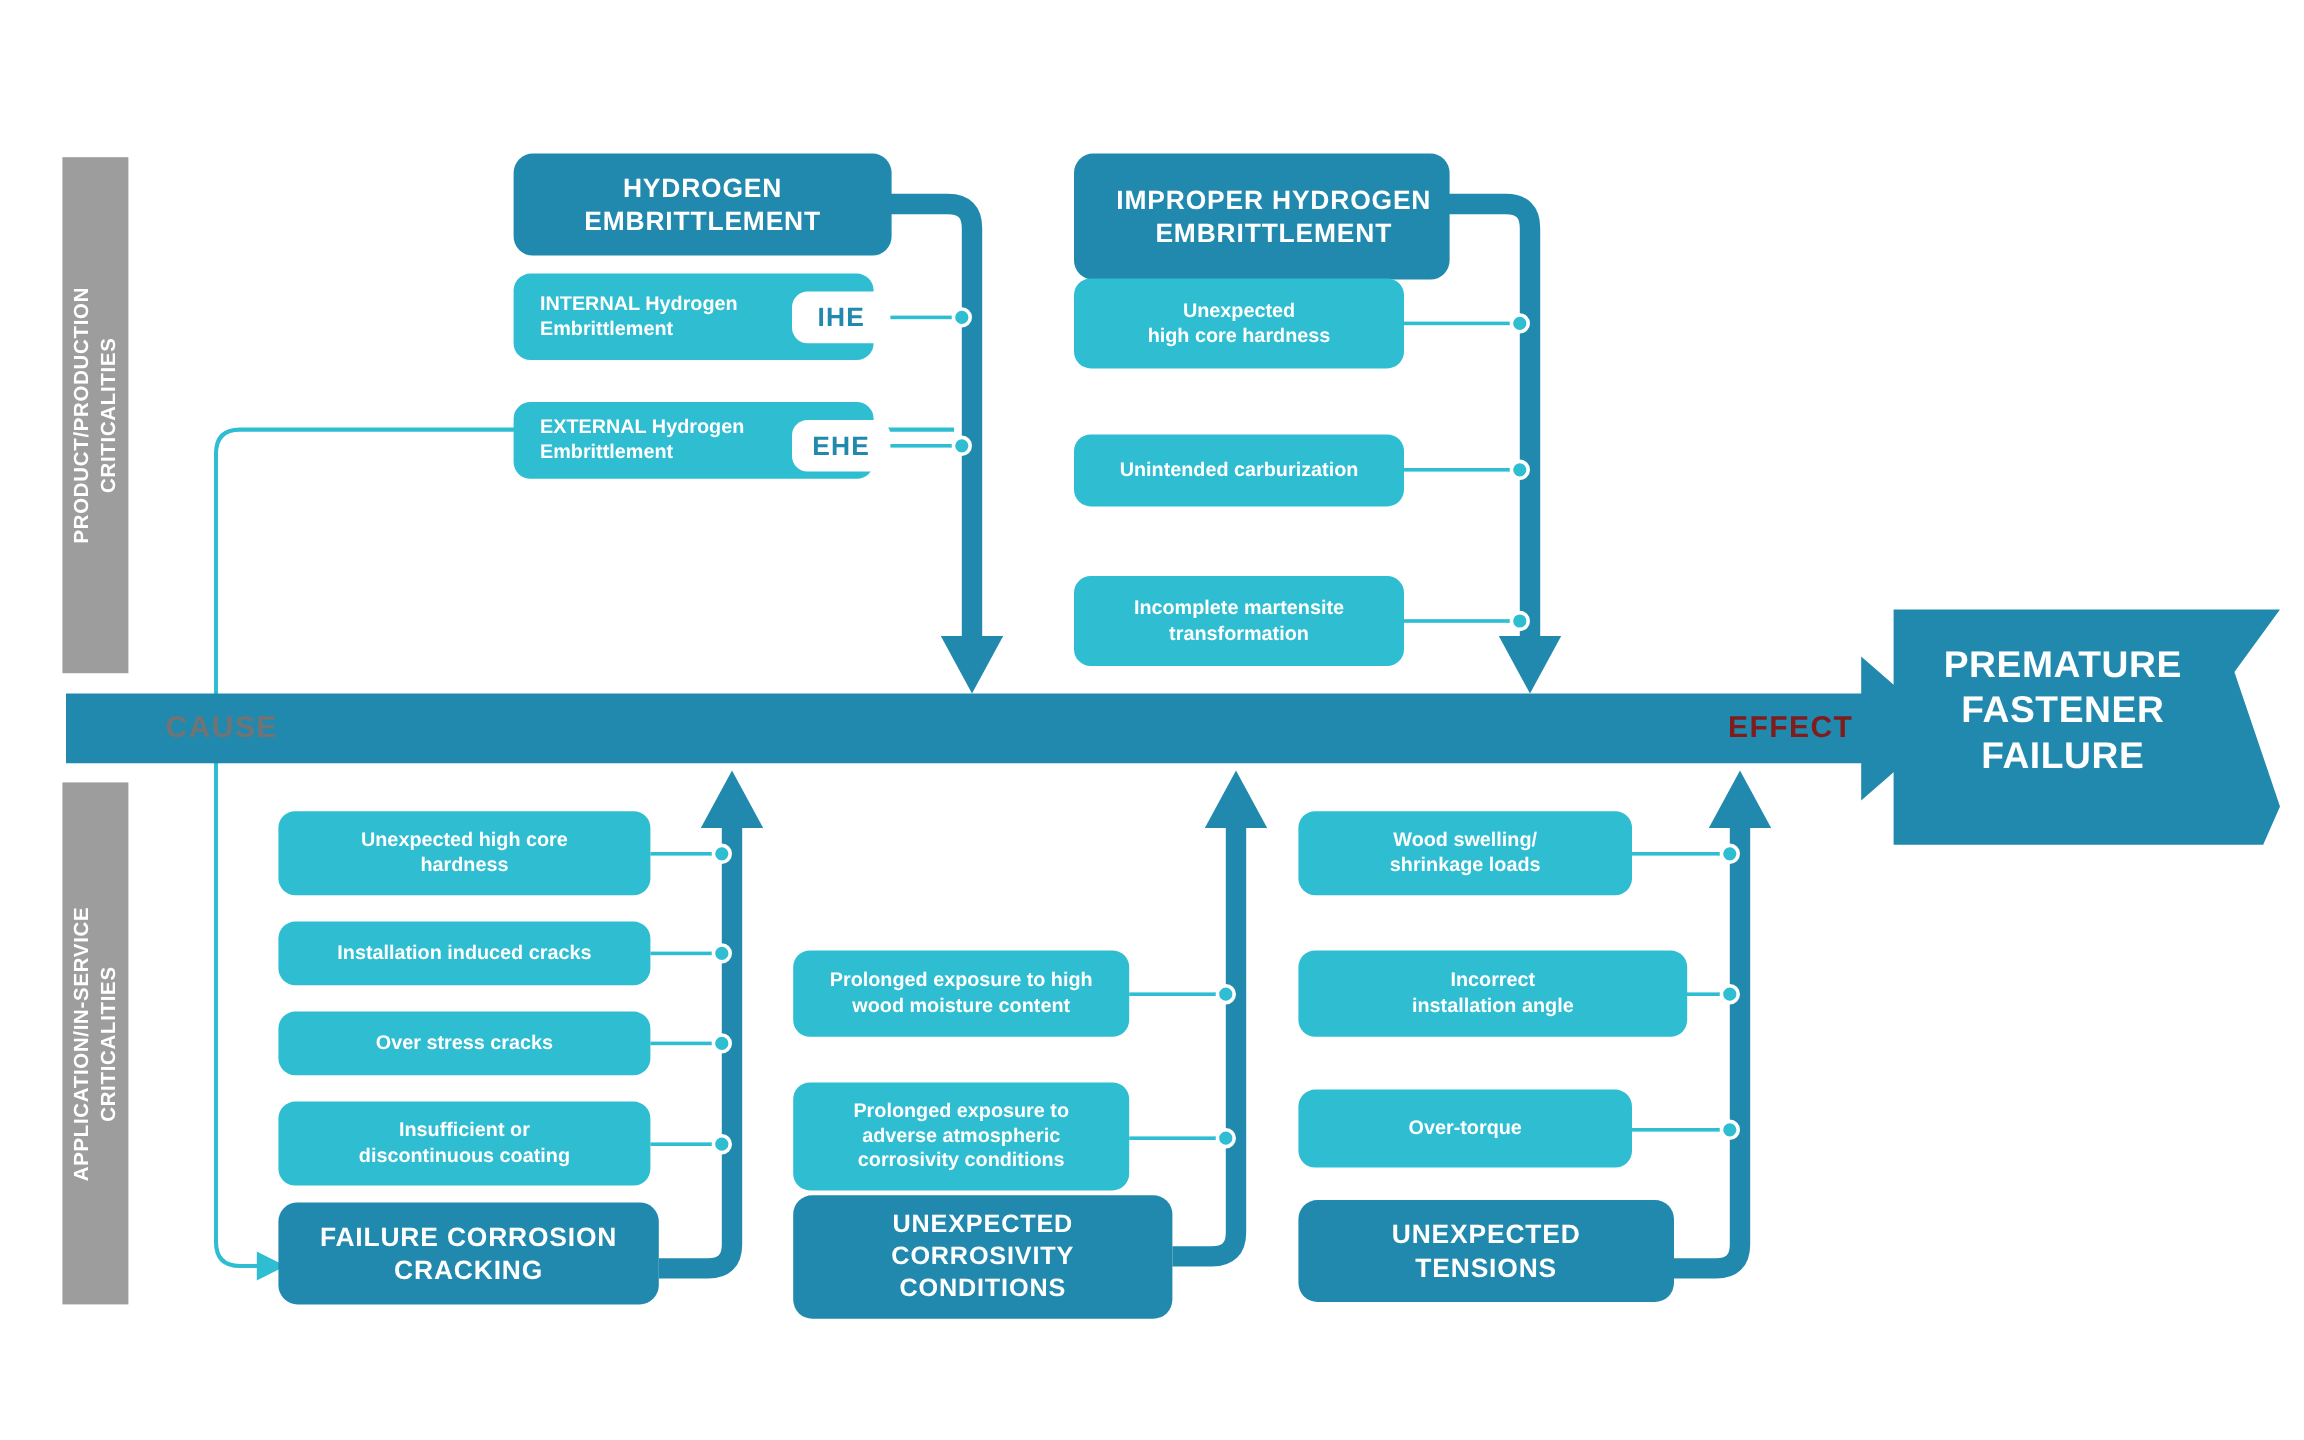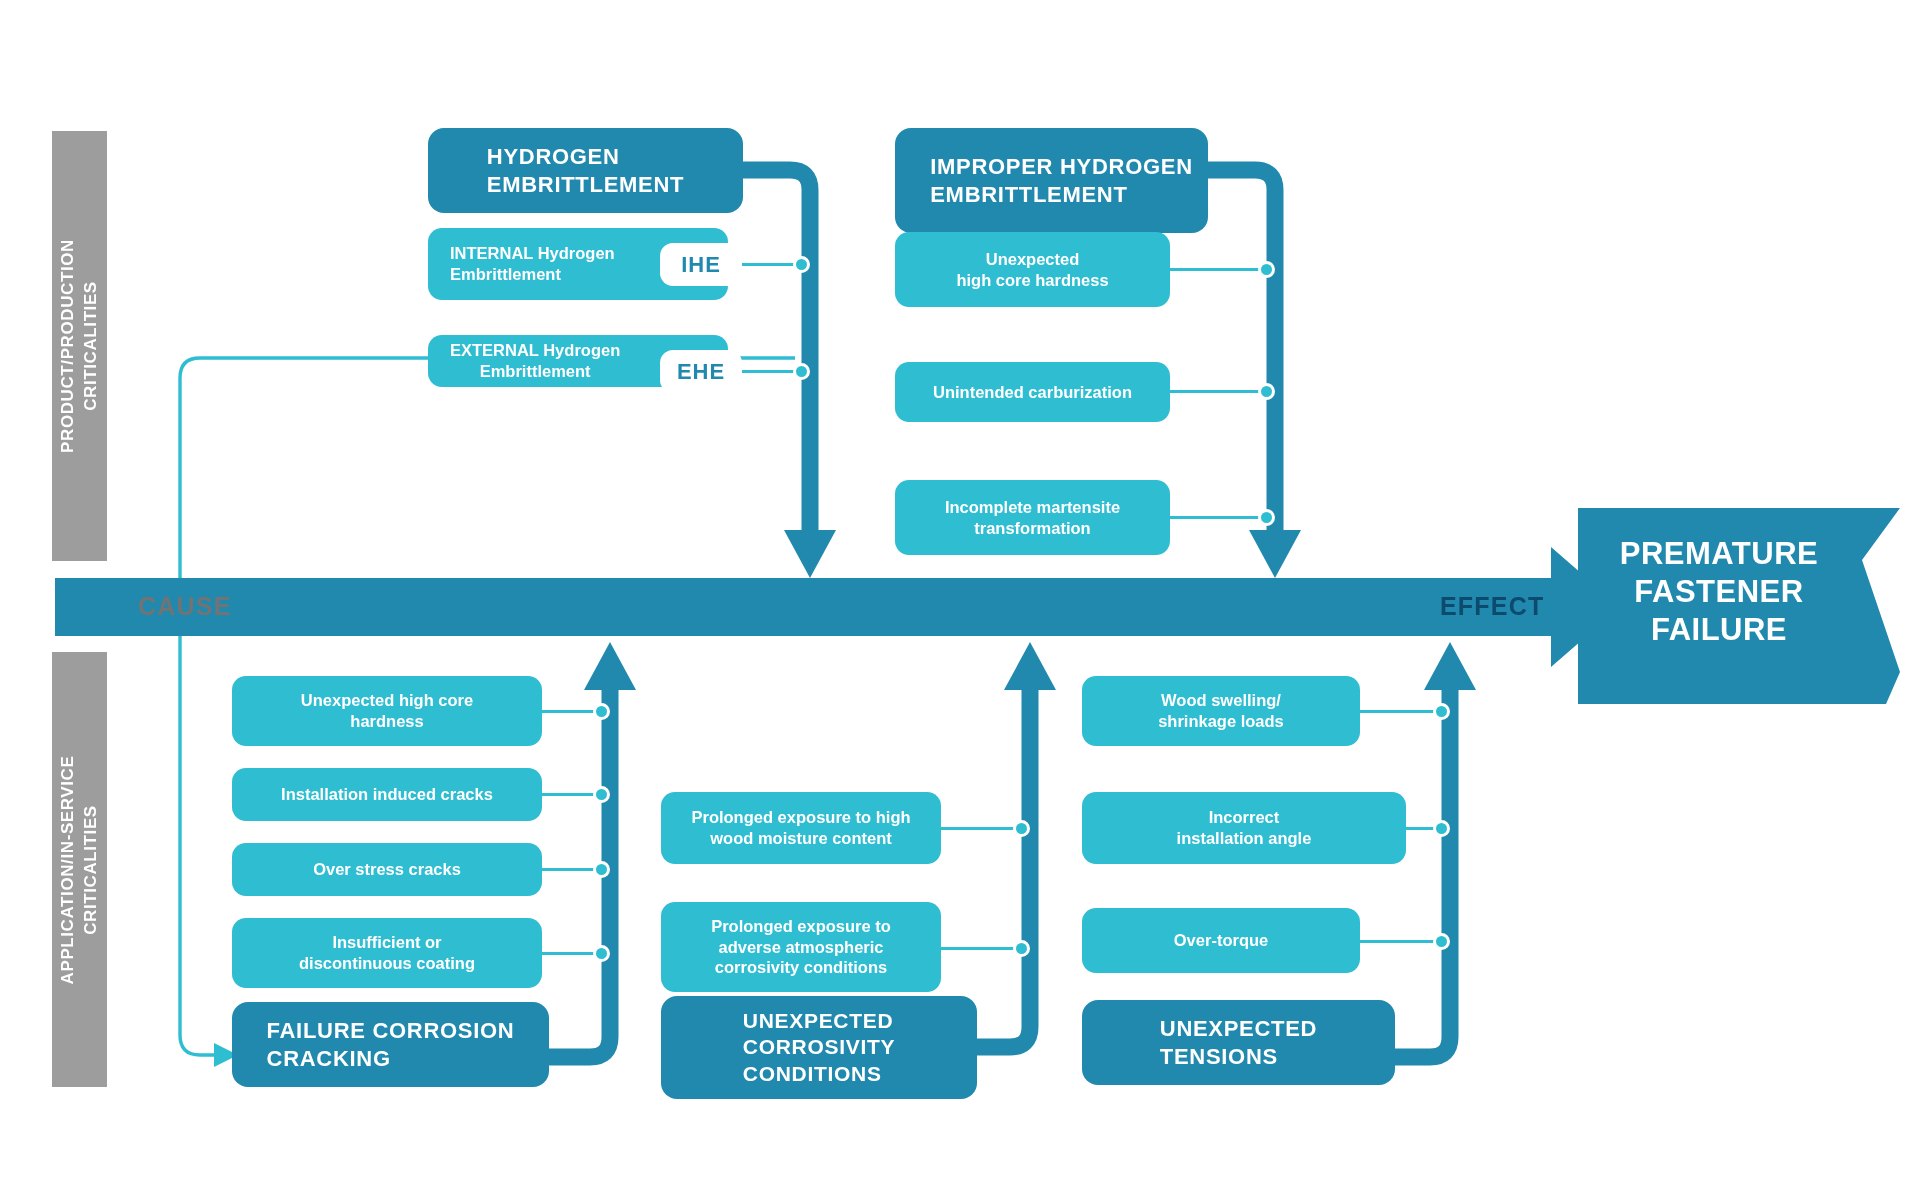--- a/index.html
+++ b/index.html
@@ -33,21 +33,21 @@
   .node{
     position:absolute;box-sizing:border-box;
     border-radius:14px;
     display:flex;align-items:center;
     color:#ffffff;
     font-weight:bold;
     line-height:1.25;
   }
   .node.head{
     background:#2189ae;
-    justify-content:center;
+    justify-content:center;text-align:center;
     font-size:22px;letter-spacing:.7px;
     border-radius:16px;
   }
   .node.item{
     background:#2fbdd2;
     justify-content:center;text-align:center;
     font-size:16.5px;
     padding:0 14px;
   }
   .node.item.leftal{justify-content:flex-start;text-align:left;padding-left:22px;}
@@ -117,21 +117,21 @@
     </div>
   </div>
 
   <div class="abs band" style="left:52px;top:652px;width:55px;height:435px;">
     <div class="band-label">
       <span>APPLICATION/IN-SERVICE</span><br><span>CRITICALITIES</span>
     </div>
   </div>
 
   <div class="abs" style="left:138px;top:592px;color:#737373;font-weight:bold;font-size:25px;letter-spacing:1.2px;">CAUSE</div>
-  <div class="abs" style="left:1440px;top:592px;color:#0c4a6e;font-weight:bold;font-size:25px;letter-spacing:1.2px;">EFFECT</div>
+  <div class="abs" style="left:1440px;top:592px;color:#7f1d1d;font-weight:bold;font-size:25px;letter-spacing:1.2px;">EFFECT</div>
 
   <div class="abs" style="left:1578px;top:535px;width:282px;">
     <div style="text-align:center;color:#fff;font-weight:bold;font-size:31px;line-height:1.22;letter-spacing:.5px;">
       <span>PREMATURE</span><br>
       <span>FASTENER</span><br>
       <span>FAILURE</span>
     </div>
   </div>
 
   <div class="node head" style="left:428px;top:128px;width:315px;height:85px;">
@@ -146,21 +146,21 @@
       <span>INTERNAL Hydrogen</span><br>
       <span>Embrittlement</span>
     </div>
   </div>
   <div class="pill" style="left:660px;top:243px;width:82px;height:43px;justify-content:center;">
     <span>IHE</span>
   </div>
   <div class="hline" style="left:742px;top:263px;width:62px;"></div>
   <div class="dot" style="left:793px;top:256px;"></div>
 
-  <div class="node item leftal" style="left:428px;top:335px;width:300px;height:52px;text-align:center;">
+  <div class="node item leftal" style="left:428px;top:335px;width:300px;height:64px;">
     <div>
       <span>EXTERNAL Hydrogen</span><br>
       <span>Embrittlement</span>
     </div>
   </div>
   <div class="pill" style="left:660px;top:350px;width:82px;height:43px;">
     <span>EHE</span>
   </div>
   <div class="hline" style="left:742px;top:370px;width:62px;"></div>
   <div class="dot" style="left:793px;top:363px;"></div>

